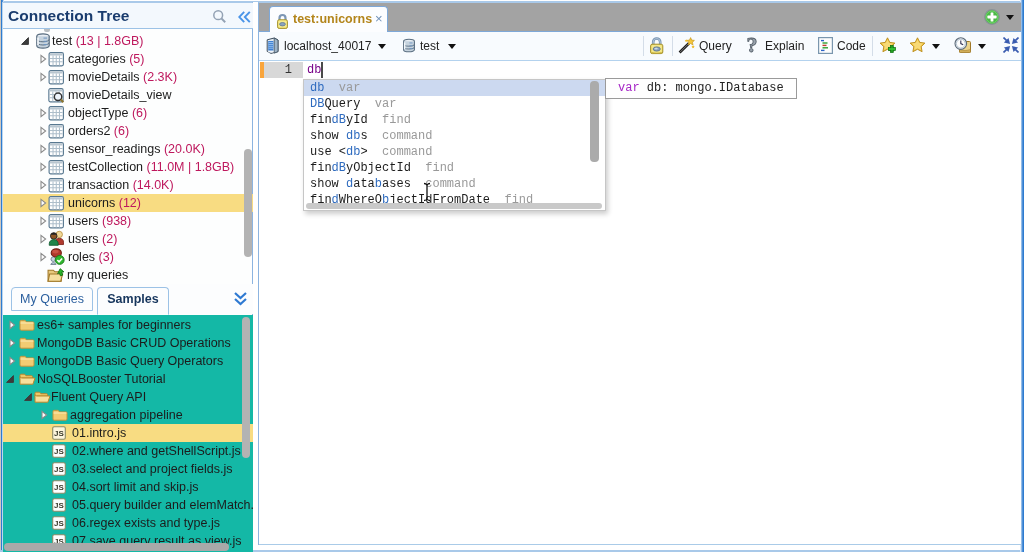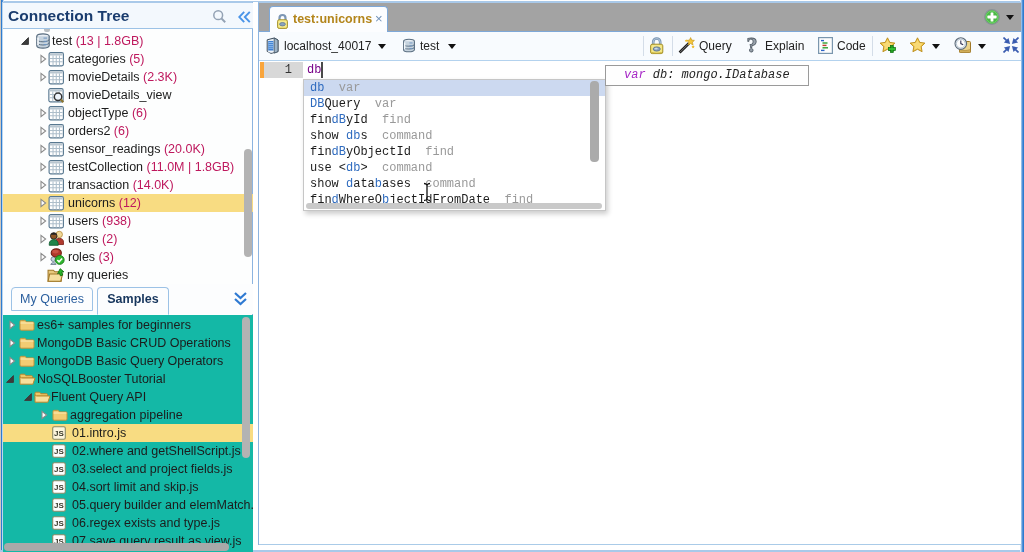--- a/index.html
+++ b/index.html
@@ -58,22 +58,22 @@
   
   #ac { position:absolute; left:44px; top:18px; width:303px; height:132px; background:#fff;
         border:1px solid #c6c6c6; box-shadow:2px 3px 5px rgba(0,0,0,.2); }
   .acrow { position:relative; height:16px; line-height:16px; white-space:pre; padding-left:6px; color:#1c1c1c; }
   .acsel { background:#ccd9f0; }
   .m { color:#2e6bbf; }
   .ty { color:#999; }
   #acthumb { position:absolute; right:6px; top:1px; width:9px; height:81px; background:#ababab; border-radius:4px; }
   #achthumb { position:absolute; left:2px; bottom:1px; height:6px; width:296px; background:#c9c9c9; border-radius:3px; }
   
-  #tip { position:absolute; left:346px; top:4px; height:21px; background:#fefefe; border:1px solid #9a9a9a;
-         line-height:19px; padding:0 18px; white-space:pre; color:#222;font-style:italic; }
+  #tip { position:absolute; left:346px; top:17px; height:21px; background:#fefefe; border:1px solid #9a9a9a;
+         line-height:19px; padding:0 12px; white-space:pre; color:#222; }
   .kw { color:#a626c6; }
 </style>
 </head>
 <body>
 <div id="win">
   <div id="edgeT" class="abs"></div>
   <div id="edgeL" class="abs"></div>
   <div id="edgeL1" class="abs"></div>
   <div id="edgeB" class="abs"></div>
   <div id="edgeR" class="abs"></div>
@@ -511,22 +511,22 @@
       <div id="gutter1"></div>
       <div id="gmark"></div>
       <div id="lnum" class="mono">1</div>
       <div id="code1" class="mono">db</div>
       <div id="caret1"></div>
       <div id="ac">
         <div class="acrow acsel mono"><span class="m">db</span>  <span class="ty">var</span></div>
         <div class="acrow mono"><span class="m">DB</span>Query  <span class="ty">var</span></div>
         <div class="acrow mono">fin<span class="m">dB</span>yId  <span class="ty">find</span></div>
         <div class="acrow mono">show <span class="m">db</span>s  <span class="ty">command</span></div>
+        <div class="acrow mono">use &lt;<span class="m">db</span>&gt;  <span class="ty">command</span></div>
         <div class="acrow mono">fin<span class="m">dB</span>yObjectId  <span class="ty">find</span></div>
-        <div class="acrow mono">use &lt;<span class="m">db</span>&gt;  <span class="ty">command</span></div>
         <div class="acrow mono">show <span class="m">d</span>ata<span class="m">b</span>ases  <span class="ty">command</span></div>
         <div class="acrow mono">fin<span class="m">d</span>WhereO<span class="m">b</span>jectIdFromDate  <span class="ty">find</span></div>
         <div id="acthumb"></div>
         <div id="achthumb"></div>
       </div>
       <div id="tip" class="mono"><span class="kw">var</span> db: mongo.IDatabase</div>
       <svg class="abs" style="left:163px;top:121px" width="10" height="20" viewBox="0 0 10 20">
 <path d="M2 1.5 Q4 1.5 5 3 Q6 1.5 8 1.5 M5 3 V17 M2 18.5 Q4 18.5 5 17 Q6 18.5 8 18.5" fill="none" stroke="#111" stroke-width="1.3"></path>
 </svg>
     </div>

